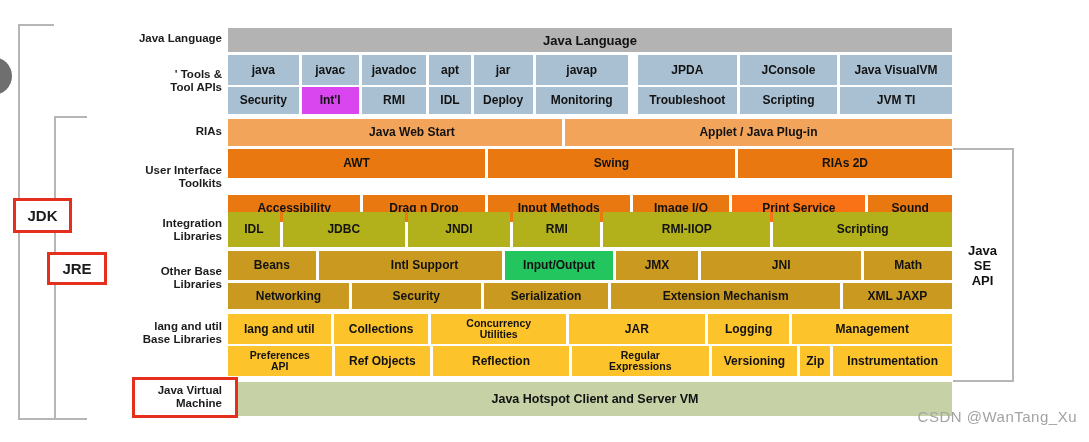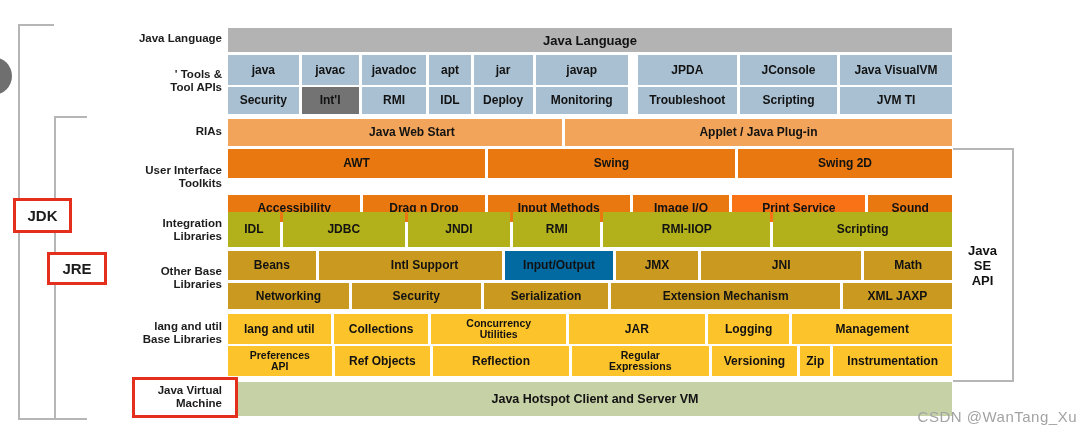--- a/index.html
+++ b/index.html
@@ -89,58 +89,58 @@
         <div class="cell" style="flex-grow: 66; background: rgb(169, 192, 210);">javadoc</div>
         <div class="cell" style="flex-grow: 42; background: rgb(169, 192, 210);">apt</div>
         <div class="cell" style="flex-grow: 60; background: rgb(169, 192, 210);">jar</div>
         <div class="cell" style="flex-grow: 94; background: rgb(169, 192, 210); margin-right: 7px;">javap</div>
         <div class="cell" style="flex-grow: 101; background: rgb(169, 192, 210);">JPDA</div>
         <div class="cell" style="flex-grow: 99; background: rgb(169, 192, 210);">JConsole</div>
         <div class="cell" style="flex-grow: 114; background: rgb(169, 192, 210);">Java VisualVM</div>
       </div>
       <div class="grid-row" style="top: 87px; left: 228px; width: 724px; height: 27px;">
         <div class="cell" style="flex-grow: 72; background: rgb(169, 192, 210);">Security</div>
-        <div class="cell" style="flex-grow: 58; background: #737373; text-align: center;">Int'l</div>
+        <div class="cell" style="flex-grow: 58; background: #d946ef; text-align: center;">Int'l</div>
         <div class="cell" style="flex-grow: 66; background: rgb(169, 192, 210);">RMI</div>
         <div class="cell" style="flex-grow: 42; background: rgb(169, 192, 210);">IDL</div>
         <div class="cell" style="flex-grow: 60; background: rgb(169, 192, 210);">Deploy</div>
         <div class="cell" style="flex-grow: 94; background: rgb(169, 192, 210); margin-right: 7px;">Monitoring</div>
         <div class="cell" style="flex-grow: 101; background: rgb(169, 192, 210);">Troubleshoot</div>
         <div class="cell" style="flex-grow: 99; background: rgb(169, 192, 210);">Scripting</div>
         <div class="cell" style="flex-grow: 114; background: rgb(169, 192, 210);">JVM TI</div>
       </div>
       <div class="grid-row" style="top: 119px; left: 228px; width: 724px; height: 27px;">
         <div class="cell" style="flex-grow: 313; background: rgb(242, 164, 90); padding-left: 34px;">Java Web Start</div>
         <div class="cell" style="flex-grow: 404; background: rgb(242, 164, 90);">Applet / Java Plug-in</div>
       </div>
       <div class="grid-row" style="top: 149px; left: 228px; width: 724px; height: 29px;">
         <div class="cell" style="flex-grow: 257; background: rgb(232, 120, 15);">AWT</div>
         <div class="cell" style="flex-grow: 247; background: rgb(232, 120, 15);">Swing</div>
-        <div class="cell" style="flex-grow: 214; background: rgb(232, 120, 15);">Swing 2D</div>
+        <div class="cell" style="flex-grow: 214; background: rgb(232, 120, 15);">RIAs 2D</div>
       </div>
       <div class="grid-row" style="top: 181px; left: 228px; width: 724px; height: 27px; margin-top: 14px;">
         <div class="cell" style="flex-grow: 133; background: rgb(232, 120, 15);">Accessibility</div>
         <div class="cell" style="flex-grow: 122; background: rgb(232, 120, 15);">Drag n Drop</div>
         <div class="cell" style="flex-grow: 143; background: rgb(232, 120, 15);">Input Methods</div>
         <div class="cell" style="flex-grow: 97; background: rgb(232, 120, 15);">Image I/O</div>
         <div class="cell" style="flex-grow: 134; background: #f97316;">Print Service</div>
         <div class="cell" style="flex-grow: 84; background: rgb(232, 120, 15);">Sound</div>
       </div>
       <div class="grid-row" style="top: 212px; left: 228px; width: 724px; height: 35px;">
         <div class="cell" style="flex-grow: 52; background: rgb(179, 177, 27);">IDL</div>
         <div class="cell" style="flex-grow: 123; background: rgb(179, 177, 27);">JDBC</div>
         <div class="cell" style="flex-grow: 103; background: rgb(179, 177, 27);">JNDI</div>
         <div class="cell" style="flex-grow: 88; background: rgb(179, 177, 27);">RMI</div>
         <div class="cell" style="flex-grow: 168; background: rgb(179, 177, 27);">RMI-IIOP</div>
         <div class="cell" style="flex-grow: 180; background: rgb(179, 177, 27);">Scripting</div>
       </div>
       <div class="grid-row" style="top: 251px; left: 228px; width: 724px; height: 29px;">
         <div class="cell" style="flex-grow: 92; background: rgb(202, 154, 32);">Beans</div>
         <div class="cell" style="flex-grow: 163; background: rgb(202, 154, 32); padding-left: 28px;">Intl Support</div>
-        <div class="cell" style="flex-grow: 113; background: #0369a1;">Input/Output</div>
+        <div class="cell" style="flex-grow: 113; background: #22c55e;">Input/Output</div>
         <div class="cell" style="flex-grow: 86; background: rgb(202, 154, 32);">JMX</div>
         <div class="cell" style="flex-grow: 168; background: rgb(202, 154, 32);">JNI</div>
         <div class="cell" style="flex-grow: 92; background: rgb(202, 154, 32);">Math</div>
       </div>
       <div class="grid-row" style="top: 283px; left: 228px; width: 724px; height: 26px;">
         <div class="cell" style="flex-grow: 92; background: rgb(202, 154, 32);">Networking</div>
         <div class="cell" style="flex-grow: 98; background: rgb(202, 154, 32);">Security</div>
         <div class="cell" style="flex-grow: 95; background: rgb(202, 154, 32);">Serialization</div>
         <div class="cell" style="flex-grow: 174; background: rgb(202, 154, 32);">Extension Mechanism</div>
         <div class="cell" style="flex-grow: 83; background: rgb(202, 154, 32); text-align: center;">XML JAXP</div>

